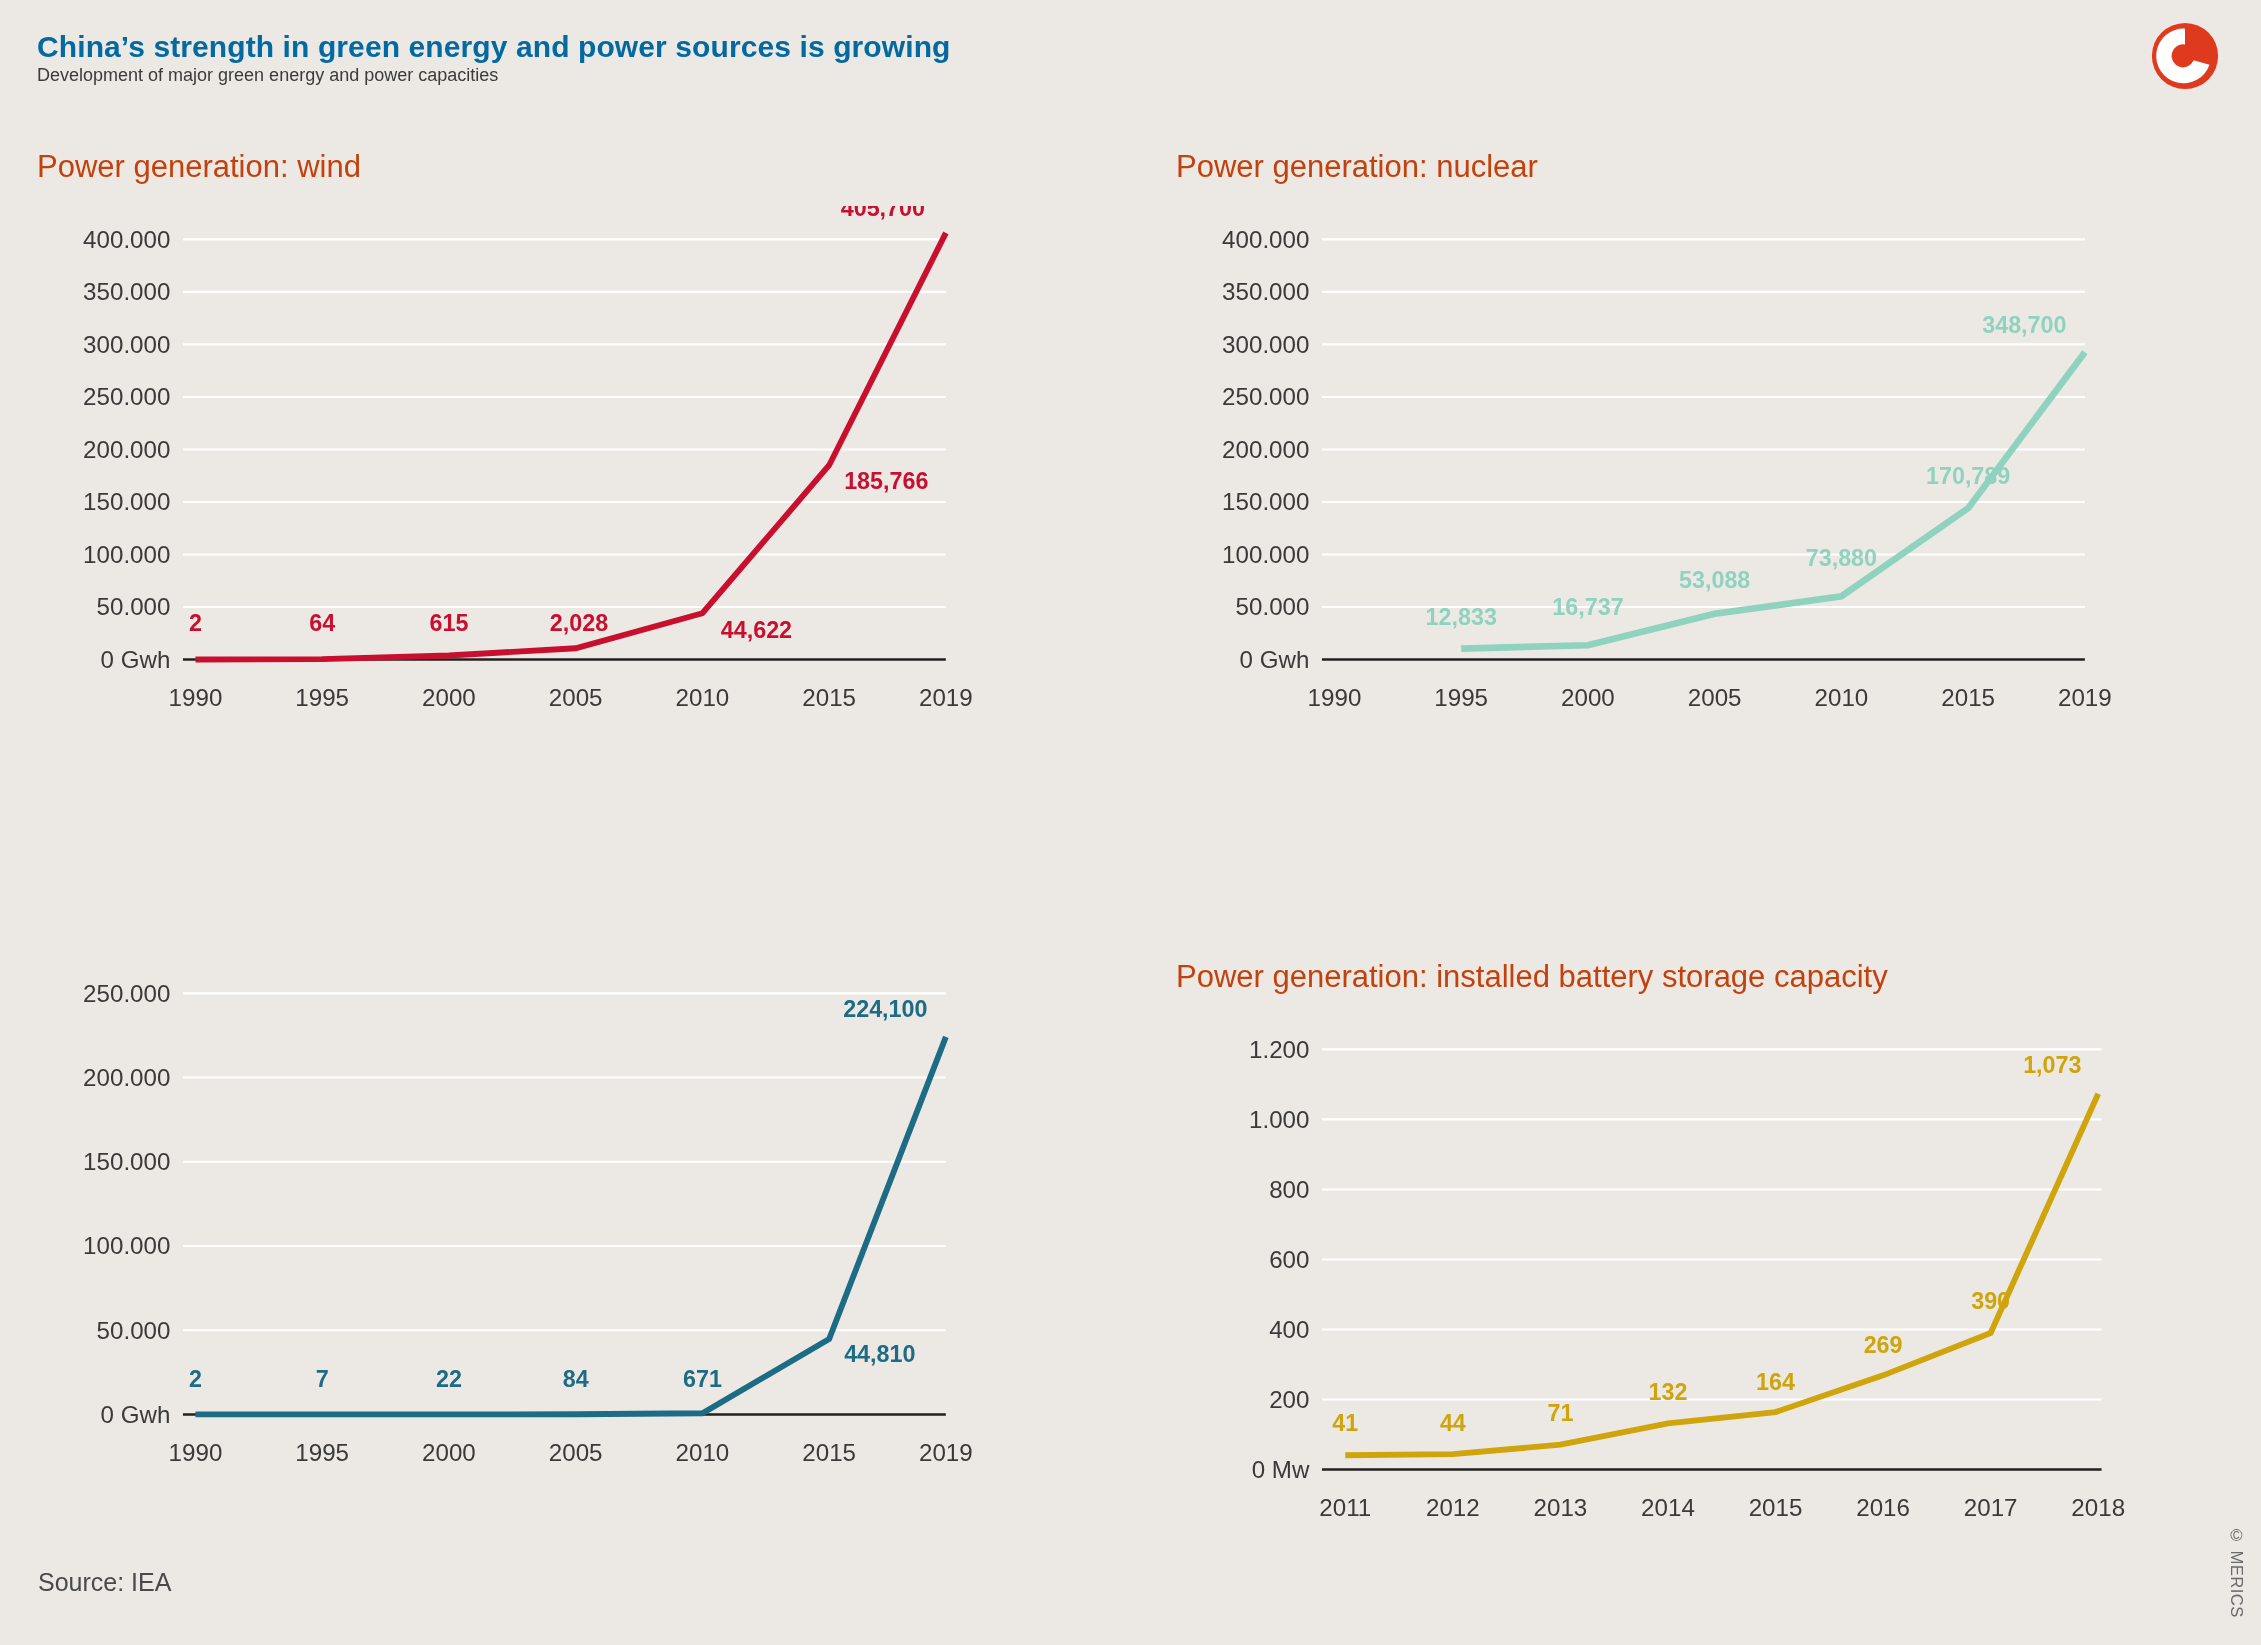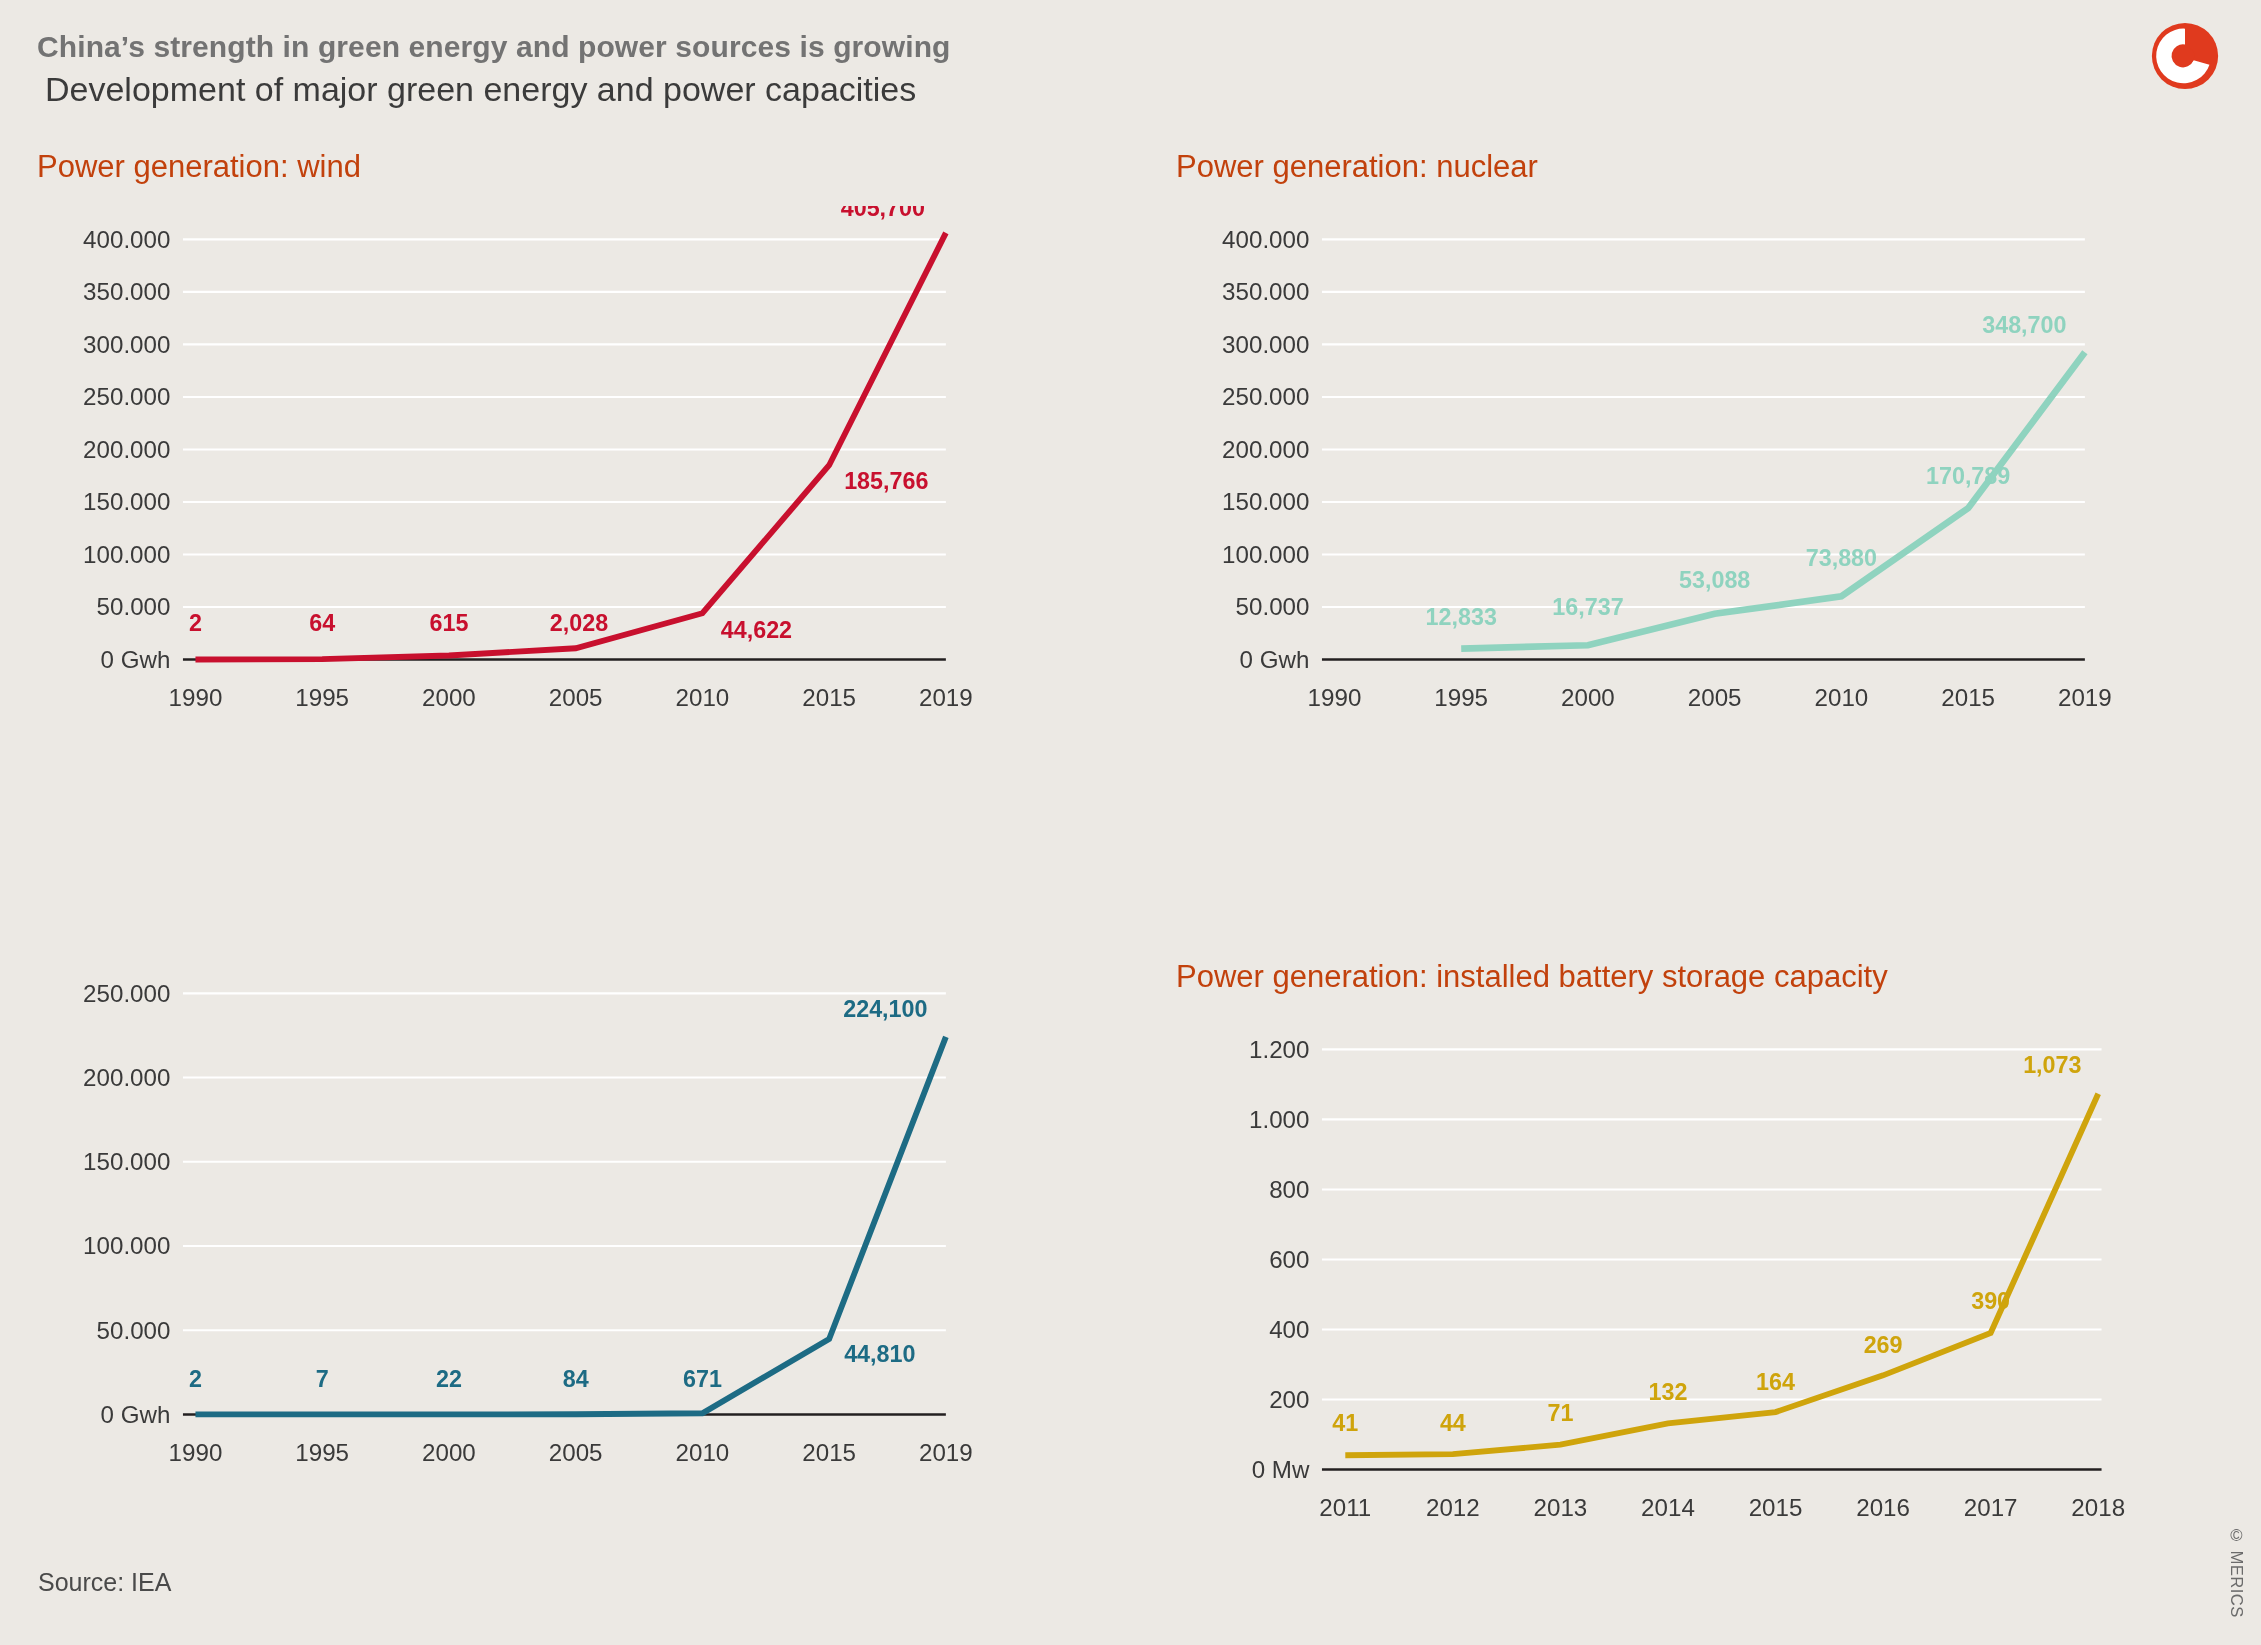--- a/index.html
+++ b/index.html
@@ -19,29 +19,29 @@
     position: relative;
     width: 2261px;
     height: 1645px;
     box-sizing: border-box;
     padding: 30px 43px 0 37px;
   }
   .title {
     font-size: 30px;
     font-weight: bold;
     letter-spacing: 0.1px;
-    color: #737373;
+    color: #0369a1;
     margin: 0 0 3px 0;
     line-height: 1.1;
   }
   .subtitle {
-    font-size: 34px;
+    font-size: 18px;
     font-weight: normal;
     color: #3b3b3b;
-    margin: 8px;
+    margin: 0;
     line-height: 1.1;
   }
   .logo {
     position: absolute;
     top: 20px;
     right: 40px;
     width: 72px;
     height: 72px;
   }
   .grid {

